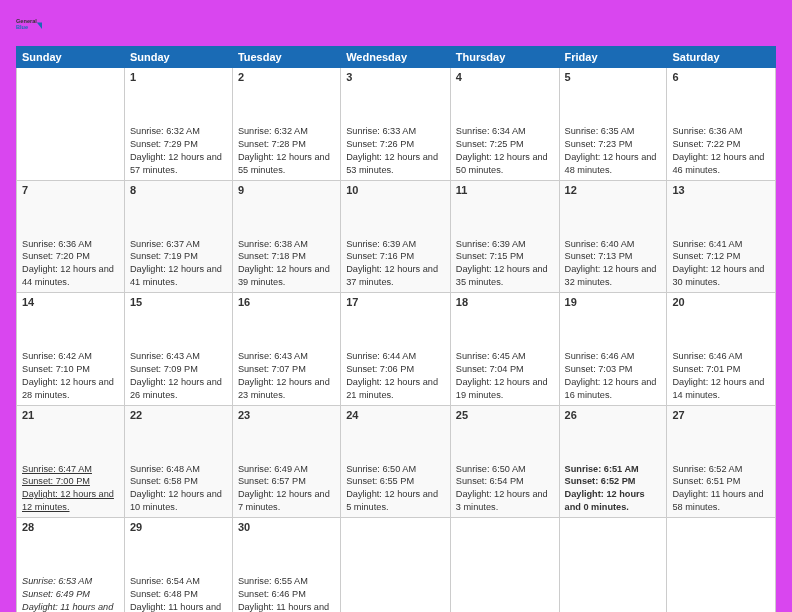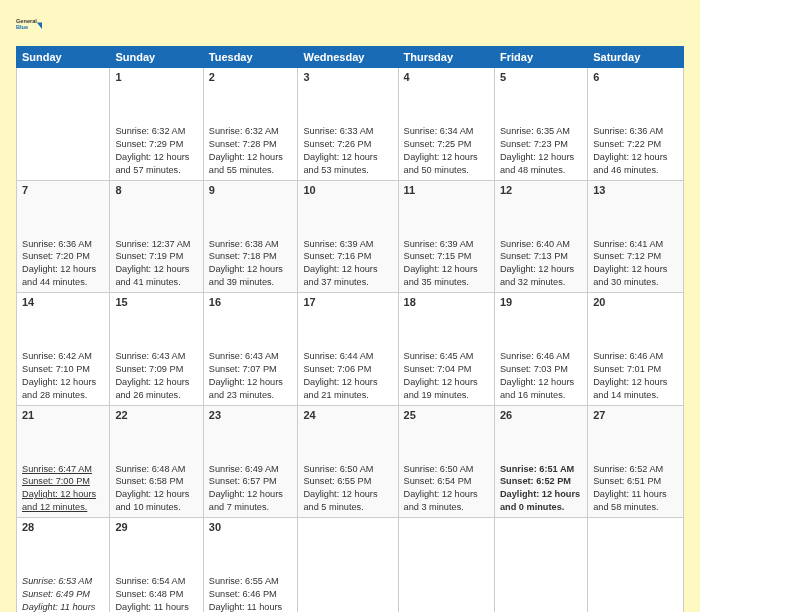--- a/index.html
+++ b/index.html
@@ -4,23 +4,23 @@
   <style>
     * { margin: 0; padding: 0; box-sizing: border-box; }
     body {
       font-family: Arial, sans-serif;
       background: #fff;
       width: 792px;
       height: 612px;
       overflow: hidden;
     }
     .page {
-      width: 700px;
+      width: 792px;
       height: 612px;
-      background: #fef9c3;
+      background: #d946ef;
       padding: 10px 16px 10px 16px;
     }
     .header {
       display: flex;
       justify-content: space-between;
       align-items: flex-start;
       margin-bottom: 8px;
     }
     .logo {
       display: flex;
@@ -159,21 +159,21 @@
         </tr>
         <tr class="row-stripe-2">
           <td>
             <span class="day-num">7</span>
             <div class="cell-text" style="white-space: pre-line;">Sunrise: 6:36 AM
 Sunset: 7:20 PM
 Daylight: 12 hours and 44 minutes.</div>
           </td>
           <td>
             <span class="day-num">8</span>
-            <div class="cell-text" style="white-space: pre-line;">Sunrise: 12:37 AM
+            <div class="cell-text" style="white-space: pre-line;">Sunrise: 6:37 AM
 Sunset: 7:19 PM
 Daylight: 12 hours and 41 minutes.</div>
           </td>
           <td>
             <span class="day-num">9</span>
             <div class="cell-text" style="white-space: pre-line;">Sunrise: 6:38 AM
 Sunset: 7:18 PM
 Daylight: 12 hours and 39 minutes.</div>
           </td>
           <td>

